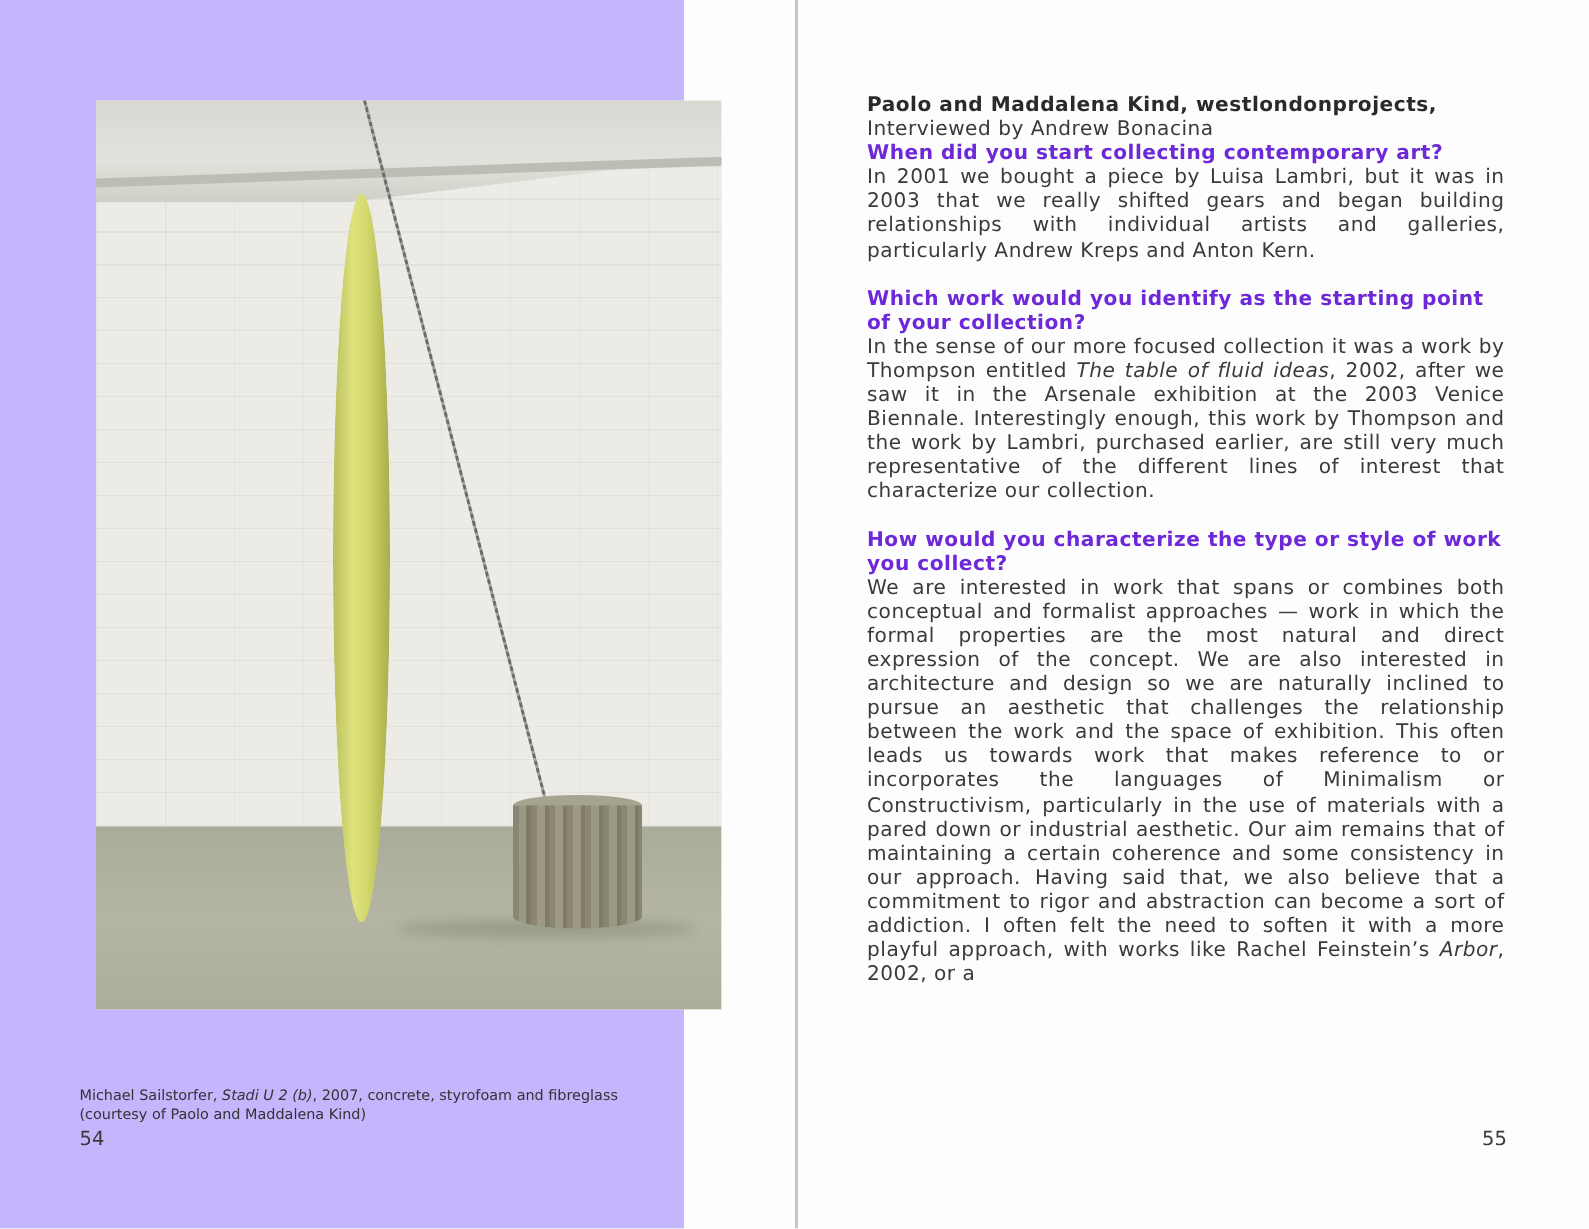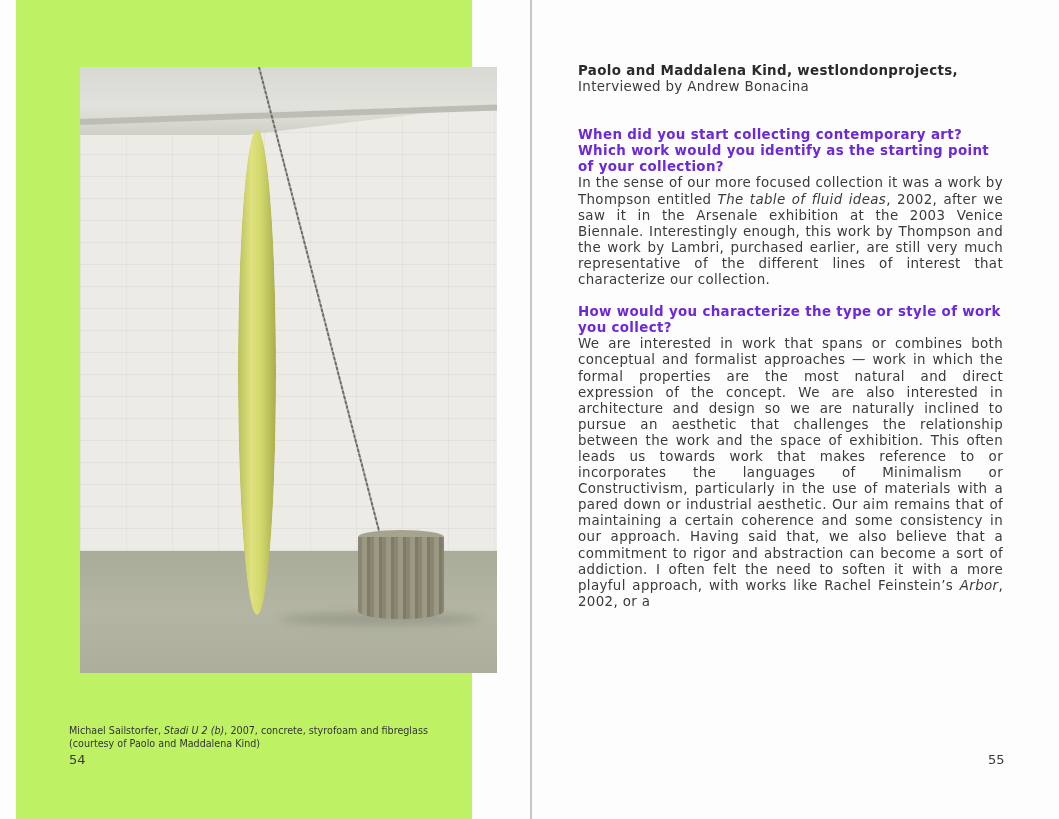--- a/index.html
+++ b/index.html
@@ -7,21 +7,21 @@
     width: 1059px; height: 819px; position: relative; overflow: hidden;
     background: #fdfdfd;
     font-family: "DejaVu Sans", sans-serif;
     color: #2e2e2e;
   }
   .spread { position: absolute; inset: 0; }
   .gutter {
     position: absolute; left: 530px; top: 0; width: 2px; height: 819px;
     background: #c6c6c6;
   }
-  .page-left { position: absolute; left: 16px; top: 0; width: 456px; height: 819px; background: #bef264; }
+  .page-left { position: absolute; left: 0; top: 0; width: 456px; height: 819px; background: #c4b5fd; }
   .page-right { position: absolute; left: 532px; top: 0; width: 527px; height: 819px; background: #fdfdfd; }
 
   
   .photo {
     position: absolute; left: 64px; top: 67px; width: 417px; height: 606px;
     overflow: hidden; background: #e9e8e2;
   }
   .photo .wall {
     position: absolute; left: 0; top: 0; width: 100%; height: 484px;
     background-color: #ecebe6;
@@ -74,21 +74,21 @@
   .caption em { font-style: italic; }
   .folio { position: absolute; top: 752px; font-size: 13px; color: #3a3a3a; }
   .folio-left { left: 53px; text-align: right; }
   .folio-right { left: 456px; text-align: right; }
 
   .article {
     position: absolute; left: 46px; top: 63px; width: 425px;
     font-size: 13.4px; line-height: 16.1px; color: #3a3a3a; letter-spacing: 0.35px;
   }
   .article .title { font-weight: bold; color: #2a2a2a; }
-  .article .byline { margin-bottom: 32px; }
+  .article .byline { margin-bottom: 0; }
   .article .q { font-weight: bold; color: #6d28d9; }
   .article .a { margin-bottom: 16px; text-align: justify; }
   .article em { }
 </style>
 </head>
 <body>
 
 <div class="spread">
 
   <div class="page-left">
@@ -115,20 +115,21 @@
   <div class="gutter"></div>
 
   <div class="page-right">
     <div class="article">
       <div class="title">
         <div>Paolo and Maddalena Kind, westlondonprojects,</div>
       </div>
       <div class="byline">Interviewed by Andrew Bonacina</div>
 
       <div class="q">When did you start collecting contemporary art?</div>
+      <div class="a">In 2001 we bought a piece by Luisa Lambri, but it was in 2003 that we really shifted gears and began building relationships with individual artists and galleries, particularly Andrew Kreps and Anton Kern.</div>
 
       <div class="q">Which work would you identify as the starting point of your collection?</div>
       <div class="a"><span>In the sense of our more focused collection it was a work by Thompson entitled </span><em>The table of fluid ideas</em><span>, 2002, after we saw it in the Arsenale exhibition at the 2003 Venice Biennale. Interestingly enough, this work by Thompson and the work by Lambri, purchased earlier, are still very much representative of the different lines of interest that characterize our collection.</span></div>
 
       <div class="q">How would you characterize the type or style of work you collect?</div>
       <div class="a"><span>We are interested in work that spans or combines both conceptual and formalist approaches — work in which the formal properties are the most natural and direct expression of the concept. We are also interested in architecture and design so we are naturally inclined to pursue an aesthetic that challenges the relationship between the work and the space of exhibition. This often leads us towards work that makes reference to or incorporates the languages of Minimalism or Constructivism, particularly in the use of materials with a pared down or industrial aesthetic. Our aim remains that of maintaining a certain coherence and some consistency in our approach. Having said that, we also believe that a commitment to rigor and abstraction can become a sort of addiction. I often felt the need to soften it  with a more playful approach, with works like Rachel Feinstein’s </span><em>Arbor</em><span>, 2002, or a</span></div>
     </div>
 
     <div class="folio folio-right">55</div>
   </div>

